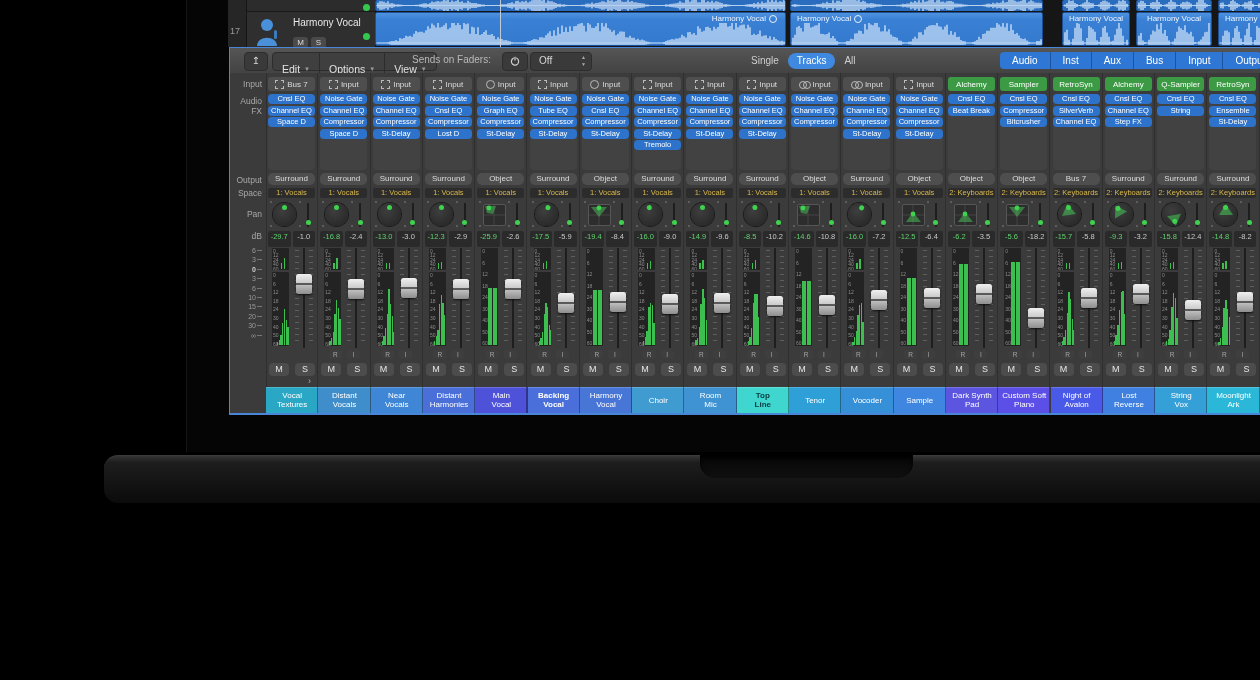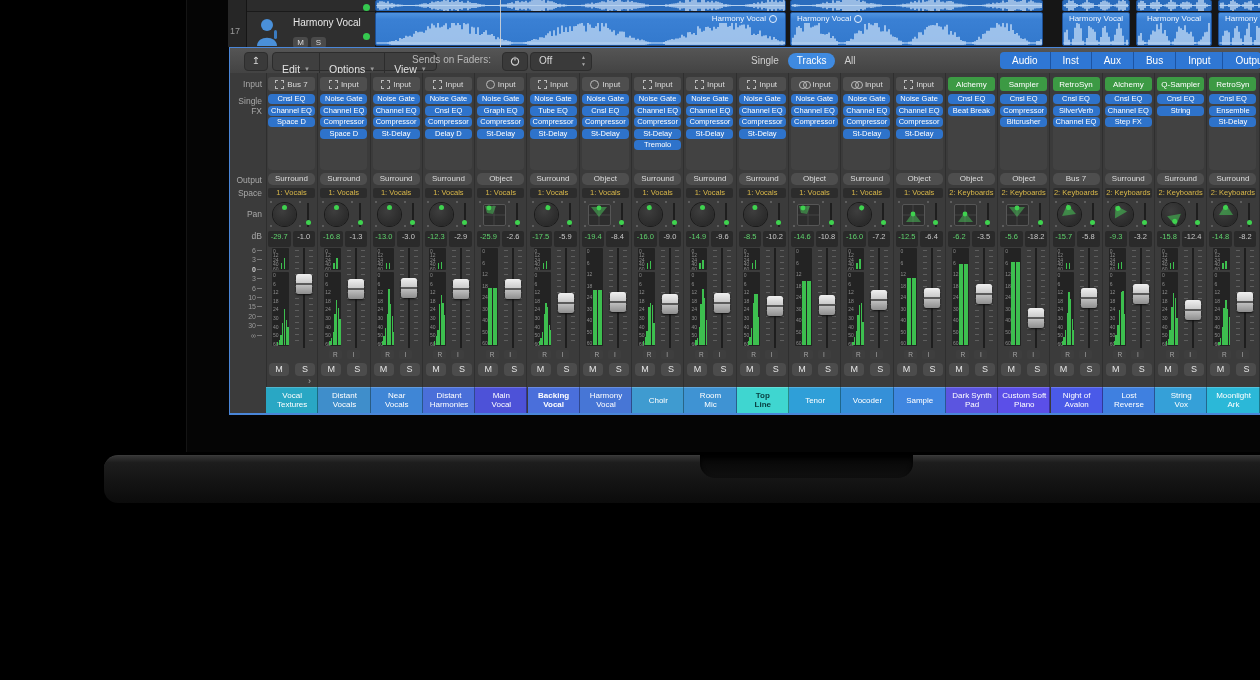--- a/index.html
+++ b/index.html
@@ -241,21 +241,21 @@
           <div class="f">Inst</div>
           <div class="f">Aux</div>
           <div class="f">Bus</div>
           <div class="f">Input</div>
           <div class="f">Output</div>
         </div>
     </div>
     <div class="abs" id="mx-body">
       <div class="abs" id="mx-labels">
         <div class="rowlab" style="top:6px;">Input</div>
-        <div class="rowlab" style="top:23px;">Single FX</div>
+        <div class="rowlab" style="top:23px;">Audio FX</div>
         <div class="rowlab" style="top:102px;">Output</div>
         <div class="rowlab" style="top:115px;">Space</div>
         <div class="rowlab" style="top:136px;">Pan</div>
         <div class="rowlab" style="top:158px;">dB</div>
         <div id="fader-ruler">
             <div class="scale-lab" style="top: 174px;">6</div>
             <div class="scale-tick" style="top: 177px;"></div>
             <div class="scale-lab" style="top: 183.4px;">3</div>
             <div class="scale-tick" style="top: 186.4px;"></div>
             <div class="scale-lab" style="top: 192.8px; font-weight: bold; color: rgb(208, 208, 208);">0</div>
@@ -371,21 +371,21 @@
               <div class="tickdot" style="left: 33px; top: 24px;"></div>
               <div class="knob">
                 <div class="dot" style="transform: rotate(0deg) translateY(-7px);"></div>
               </div>
               <div class="panslider">
                 <div class="dot" style="top: 17px;"></div>
               </div>
             </div>
             <div class="dbrow">
               <div class="dbbox dbgain">-16.8</div>
-              <div class="dbbox dbfad">-1.3</div>
+              <div class="dbbox dbfad">-2.4</div>
             </div>
             <div class="meterzone">
               <div class="mbox" style="top: 0px; height: 22px;">
                 <div class="mlab" style="top: 1px;">0</div>
                 <div class="mlab" style="top: 5.4px;">12</div>
                 <div class="mlab" style="top: 9.8px;">24</div>
                 <div class="mlab" style="top: 14.2px;">40</div>
                 <div class="mlab" style="top: 18.6px;">60</div>
                 <div class="bar" style="left: 9px; height: 6.00149px;"></div>
                 <div class="bar" style="left: 12px; height: 10.9928px;"></div>
@@ -509,21 +509,21 @@
           </div>
           <div class="strip" style="left: 156.9px;">
             <div class="inbtn">
               <span class="icn-sq"></span>
               <span>Input</span>
             </div>
             <div class="fxpanel">
               <div class="fx" style="top: 0px;">Noise Gate</div>
               <div class="fx" style="top: 11.5px;">Cnsl EQ</div>
               <div class="fx" style="top: 23px;">Compressor</div>
-              <div class="fx" style="top: 34.5px;">Delay D</div>
+              <div class="fx" style="top: 34.5px;">Lost D</div>
             </div>
             <div class="outbtn">Surround</div>
             <div class="grp">1: Vocals</div>
             <div class="panzone">
               <div class="tickdot" style="left: 4px; top: 0px;"></div>
               <div class="tickdot" style="left: 33px; top: 0px;"></div>
               <div class="tickdot" style="left: 4px; top: 24px;"></div>
               <div class="tickdot" style="left: 33px; top: 24px;"></div>
               <div class="knob">
                 <div class="dot" style="transform: rotate(0deg) translateY(-7px);"></div>

